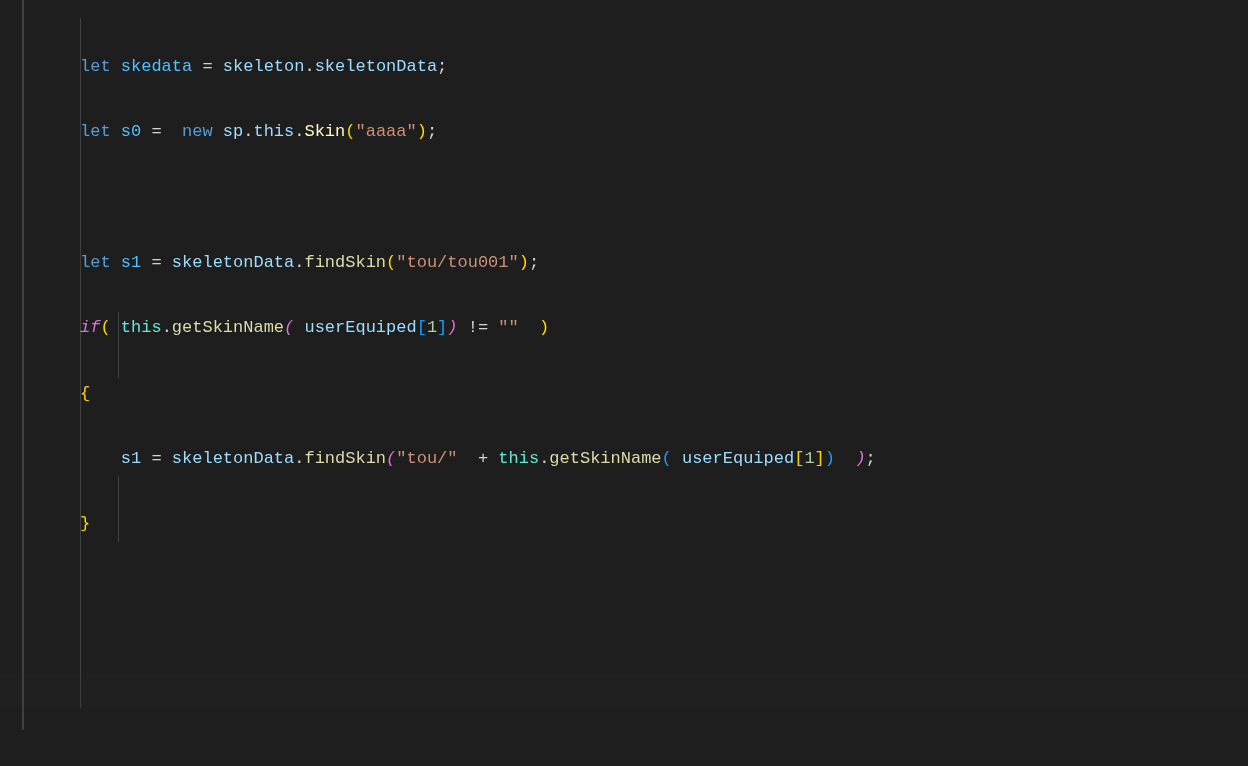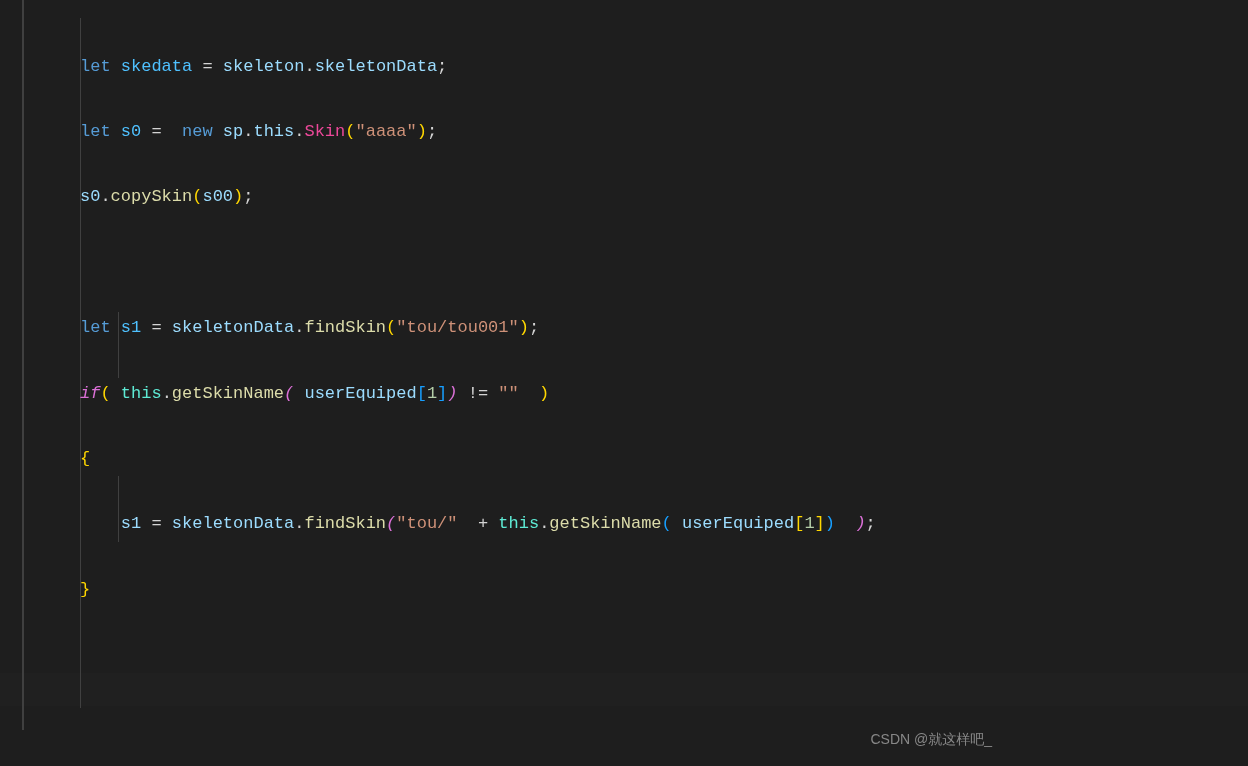--- a/index.html
+++ b/index.html
@@ -47,21 +47,21 @@
   .var  { color: #9cdcfe; }
   .cvar { color: #4fc1ff; }
   .op   { color: #d4d4d4; }
   .fn   { color: #dcdcaa; }
   .str  { color: #ce9178; }
   .num  { color: #b5cea8; }
   .pn   { color: #d4d4d4; }
   .p-y  { color: #ffd700; }
   .p-p  { color: #da70d6; font-style: italic; }
   .p-b  { color: #179fff; }
-  .cls  { color: #ec4899; }
+  .cls  { color: #fef9c3; }
   .thiskw { color: #5eead4; }
 
   .watermark {
     position: absolute;
     right: 16px;
     bottom: 10px;
     color: #9a9a9a;
     font-family: Arial, "Microsoft YaHei", sans-serif;
     font-size: 14px;
     opacity: 0.85;
@@ -82,32 +82,30 @@
   <div class="current-line-hl"></div>
   <div class="gutter-line"></div>
 
   <div class="indent-guide" style="left:80px; top:18px; height:690px;"></div>
   <div class="indent-guide" style="left:118px; top:312px; height:66px;"></div>
   <div class="indent-guide" style="left:118px; top:476px; height:66px;"></div>
 
   <div class="code-lines">
 <span class="line"><span class="kw">let</span> <span class="cvar">skedata</span> <span class="op">=</span> <span class="var">skeleton</span><span class="pn">.</span><span class="var">skeletonData</span><span class="pn">;</span></span>
 <span class="line"><span class="kw">let</span> <span class="cvar">s0</span> <span class="op">=</span>  <span class="kw">new</span> <span class="var">sp</span><span class="pn">.</span><span class="var">this</span><span class="pn">.</span><span class="cls">Skin</span><span class="p-y">(</span><span class="str">"aaaa"</span><span class="p-y">)</span><span class="pn">;</span></span>
-<span class="line"><span class="var">s0</span><span class="pn">.</span><span class="fn">copySkin</span><span class="p-y">(</span><span class="var">s00</span><span class="p-y">)</span><span class="pn">;</span></span>
 <span class="line"></span>
 <span class="line"><span class="kw">let</span> <span class="cvar">s1</span> <span class="op">=</span> <span class="var">skeletonData</span><span class="pn">.</span><span class="fn">findSkin</span><span class="p-y">(</span><span class="str">"tou/tou001"</span><span class="p-y">)</span><span class="pn">;</span></span>
 <span class="line"><span class="p-p">if</span><span class="p-y">(</span> <span class="thiskw">this</span><span class="pn">.</span><span class="fn">getSkinName</span><span class="p-p">(</span> <span class="var">userEquiped</span><span class="p-b">[</span><span class="num">1</span><span class="p-b">]</span><span class="p-p">)</span> <span class="op">!=</span> <span class="str">""</span>  <span class="p-y">)</span></span>
 <span class="line"><span class="p-y">{</span></span>
 <span class="line">    <span class="var">s1</span> <span class="op">=</span> <span class="var">skeletonData</span><span class="pn">.</span><span class="fn">findSkin</span><span class="p-p">(</span><span class="str">"tou/"</span>  <span class="op">+</span> <span class="thiskw">this</span><span class="pn">.</span><span class="fn">getSkinName</span><span class="p-b">(</span> <span class="var">userEquiped</span><span class="p-y">[</span><span class="num">1</span><span class="p-y">]</span><span class="p-b">)</span>  <span class="p-p">)</span><span class="pn">;</span></span>
 <span class="line"><span class="p-y">}</span></span>
 
 
 
 
 
 
 
 
 
   </div>
 
-  <div class="watermark">CSDN @就这样吧_</div>
 </div>
 
 </body></html>

